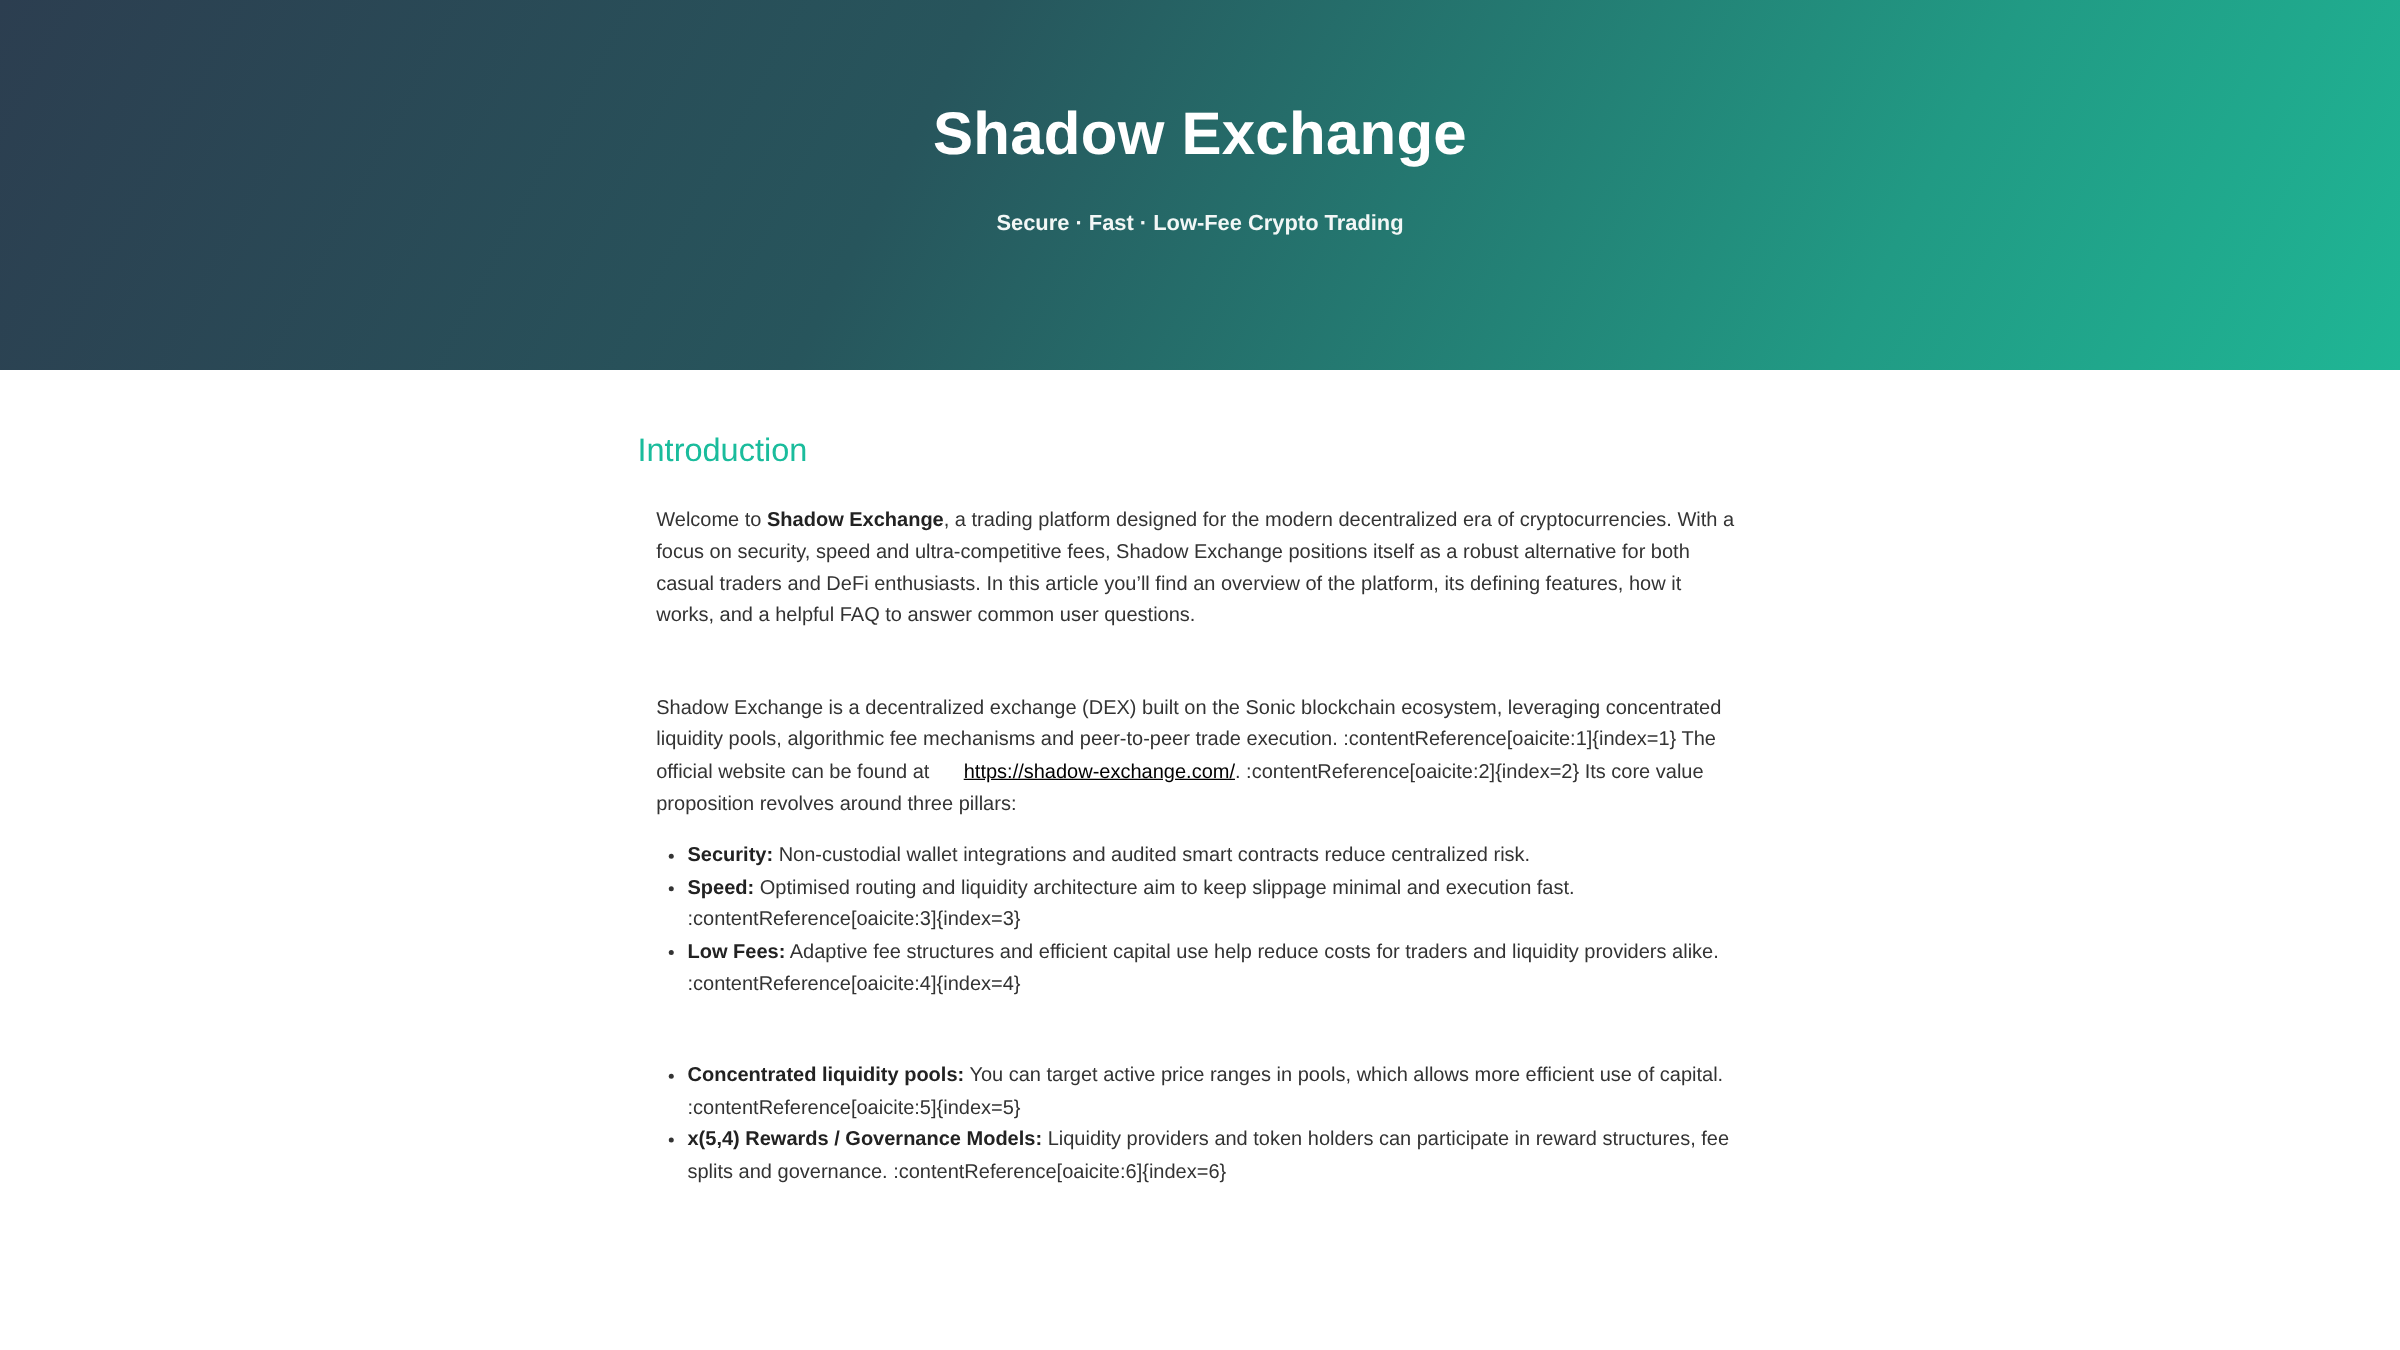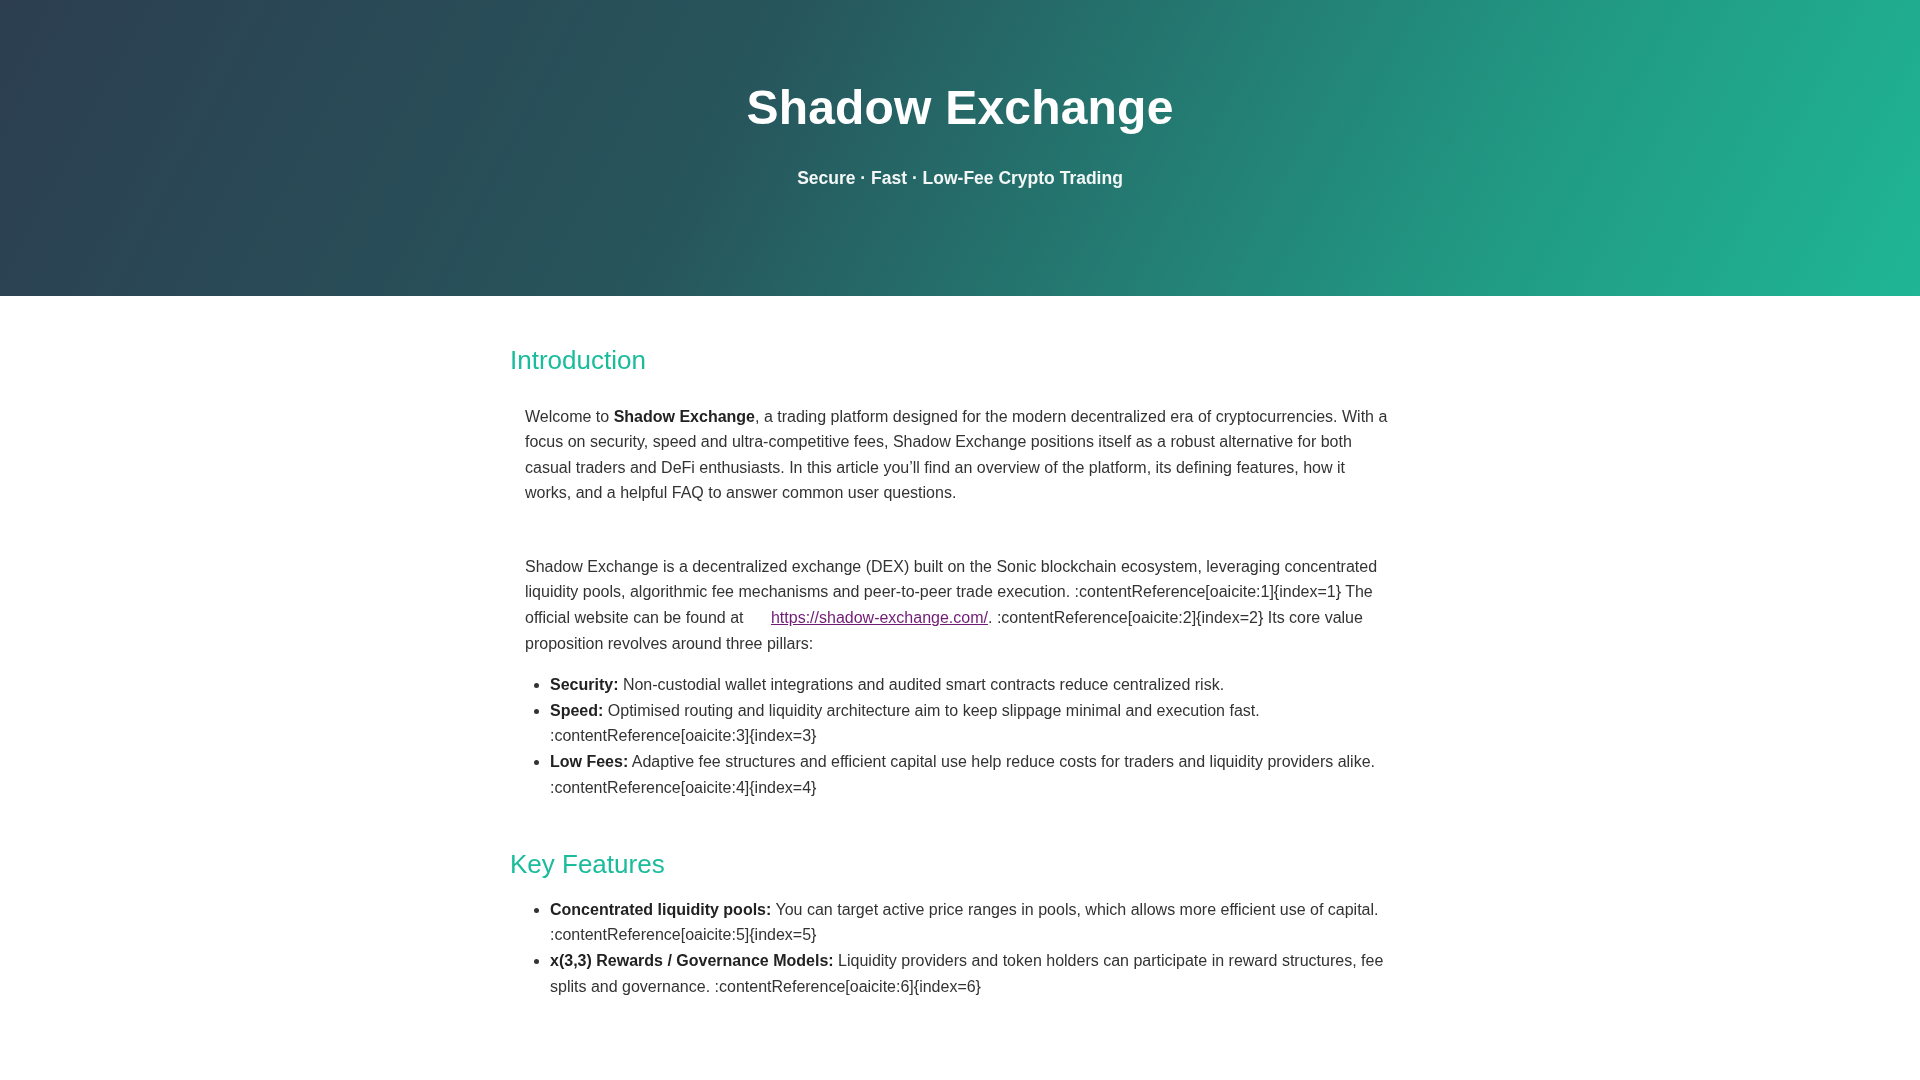--- a/index.html
+++ b/index.html
@@ -90,21 +90,21 @@
   .bullets li + li {
     margin-top: 0;
   }
 
   .b {
     font-weight: bold;
     color: #222222;
   }
 
   a.link {
-    color: #701a75;
+    color: #000000;
     padding-left: 23px;
   }
 </style>
 </head>
 <body>
 
 <header class="hero">
   <h1 class="hero-title">Shadow Exchange</h1>
   <p class="hero-subtitle">Secure · Fast · Low-Fee Crypto Trading</p>
 </header>
@@ -120,21 +120,20 @@
     <p class="para"><span>Shadow Exchange is a decentralized exchange (DEX) built on the Sonic blockchain ecosystem, leveraging concentrated liquidity pools, algorithmic fee mechanisms and peer-to-peer trade execution. :contentReference[oaicite:1]{index=1} The official website can be found at </span><a class="link" href="#">https://shadow-exchange.com/</a><span>. :contentReference[oaicite:2]{index=2} Its core value proposition revolves around three pillars:</span></p>
 
     <ul class="bullets">
       <li><span class="b">Security:</span><span> Non-custodial wallet integrations and audited smart contracts reduce centralized risk.</span></li>
       <li><span class="b">Speed:</span><span> Optimised routing and liquidity architecture aim to keep slippage minimal and execution fast. :contentReference[oaicite:3]{index=3}</span></li>
       <li><span class="b">Low Fees:</span><span> Adaptive fee structures and efficient capital use help reduce costs for traders and liquidity providers alike. :contentReference[oaicite:4]{index=4}</span></li>
     </ul>
   </section>
 
   <section class="section">
-    <h2 class="section-heading">Key Features</h2>
 
     <ul class="bullets">
       <li><span class="b">Concentrated liquidity pools:</span><span> You can target active price ranges in pools, which allows more efficient use of capital. :contentReference[oaicite:5]{index=5}</span></li>
-      <li><span class="b">x(3,3) Rewards / Governance Models:</span><span> Liquidity providers and token holders can participate in reward structures, fee splits and governance. :contentReference[oaicite:6]{index=6}</span></li>
+      <li><span class="b">x(5,4) Rewards / Governance Models:</span><span> Liquidity providers and token holders can participate in reward structures, fee splits and governance. :contentReference[oaicite:6]{index=6}</span></li>
     </ul>
   </section>
 
 </main>
 
 </body></html>

